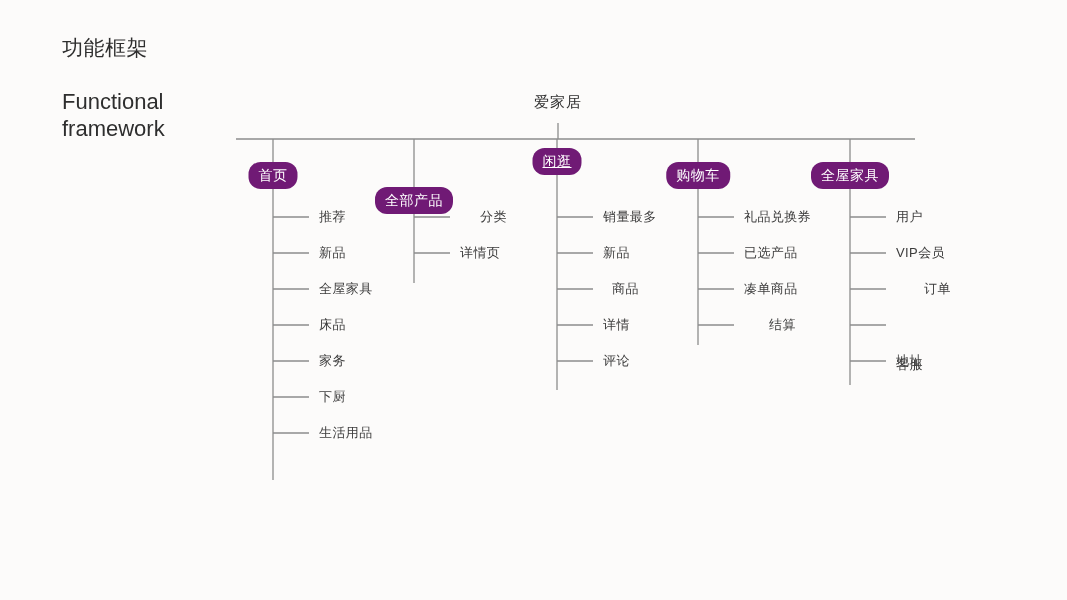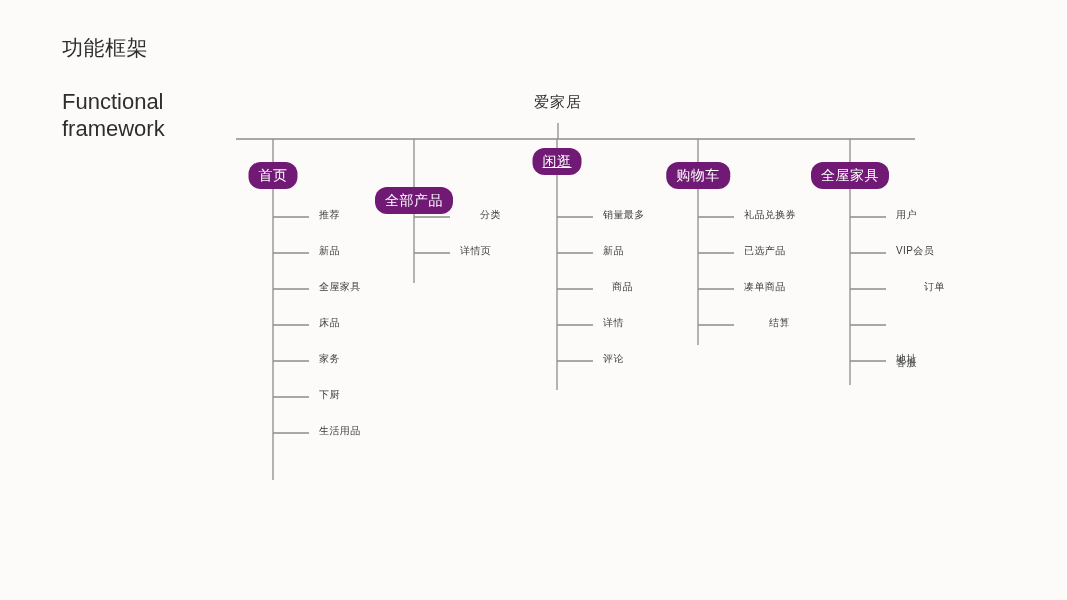--- a/index.html
+++ b/index.html
@@ -75,21 +75,21 @@
     font-size: 14px;
     line-height: 1;
     padding: 6px 10px 7px 10px;
     white-space: nowrap;
     letter-spacing: 0.5px;
   }
 
   
   .leaf-label {
     position: absolute;
-    font-size: 10px;
+    font-size: 13px;
     color: #3c3c3c;
     white-space: nowrap;
     line-height: 1;
     letter-spacing: 0.4px;
   }
 </style>
 </head>
 <body>
 
 <div id="canvas">

